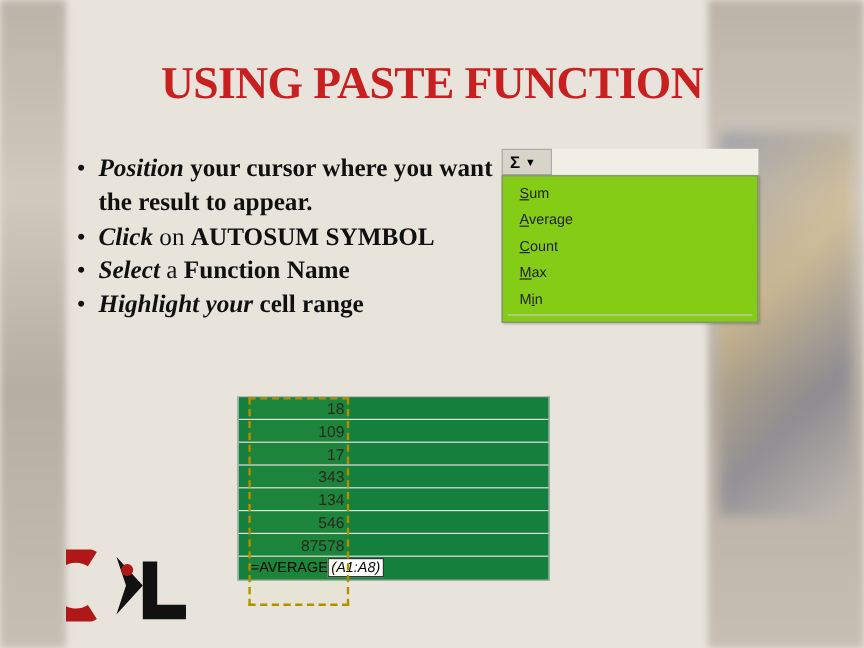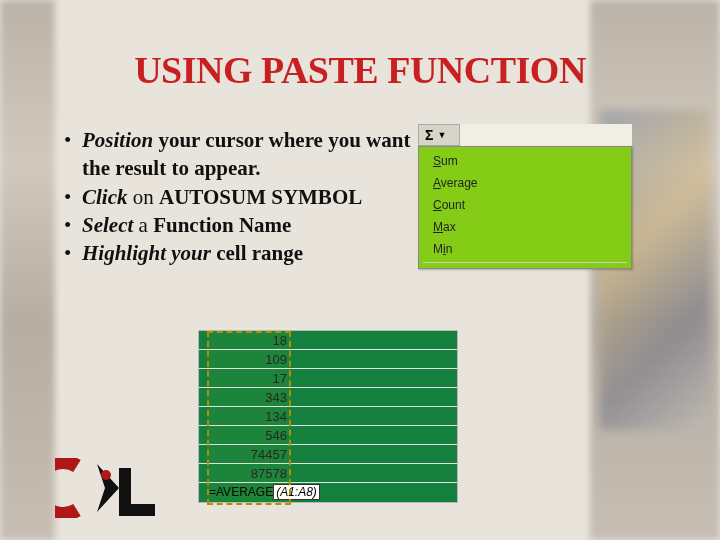--- a/index.html
+++ b/index.html
@@ -217,21 +217,20 @@
 
   <div class="sheet">
     <div class="sheet-inner">
       <div class="col-bg"></div>
       <div class="srow">18</div>
       <div class="srow">109</div>
       <div class="srow">17</div>
       <div class="srow">343</div>
       <div class="srow">134</div>
       <div class="srow">546</div>
-      <div class="srow">74457</div>
       <div class="srow">87578</div>
       <div class="frow">
         <span class="eq">=AVERAGE</span><span class="ref-box">(A1:A8)</span>
       </div>
     </div>
   </div>
 
   <div class="logo">
     <svg viewBox="0 0 120 60">
       <path d="M22 8 A26 26 0 1 0 22 52" fill="none" stroke="#b01818" stroke-width="14" stroke-linecap="butt"></path>

